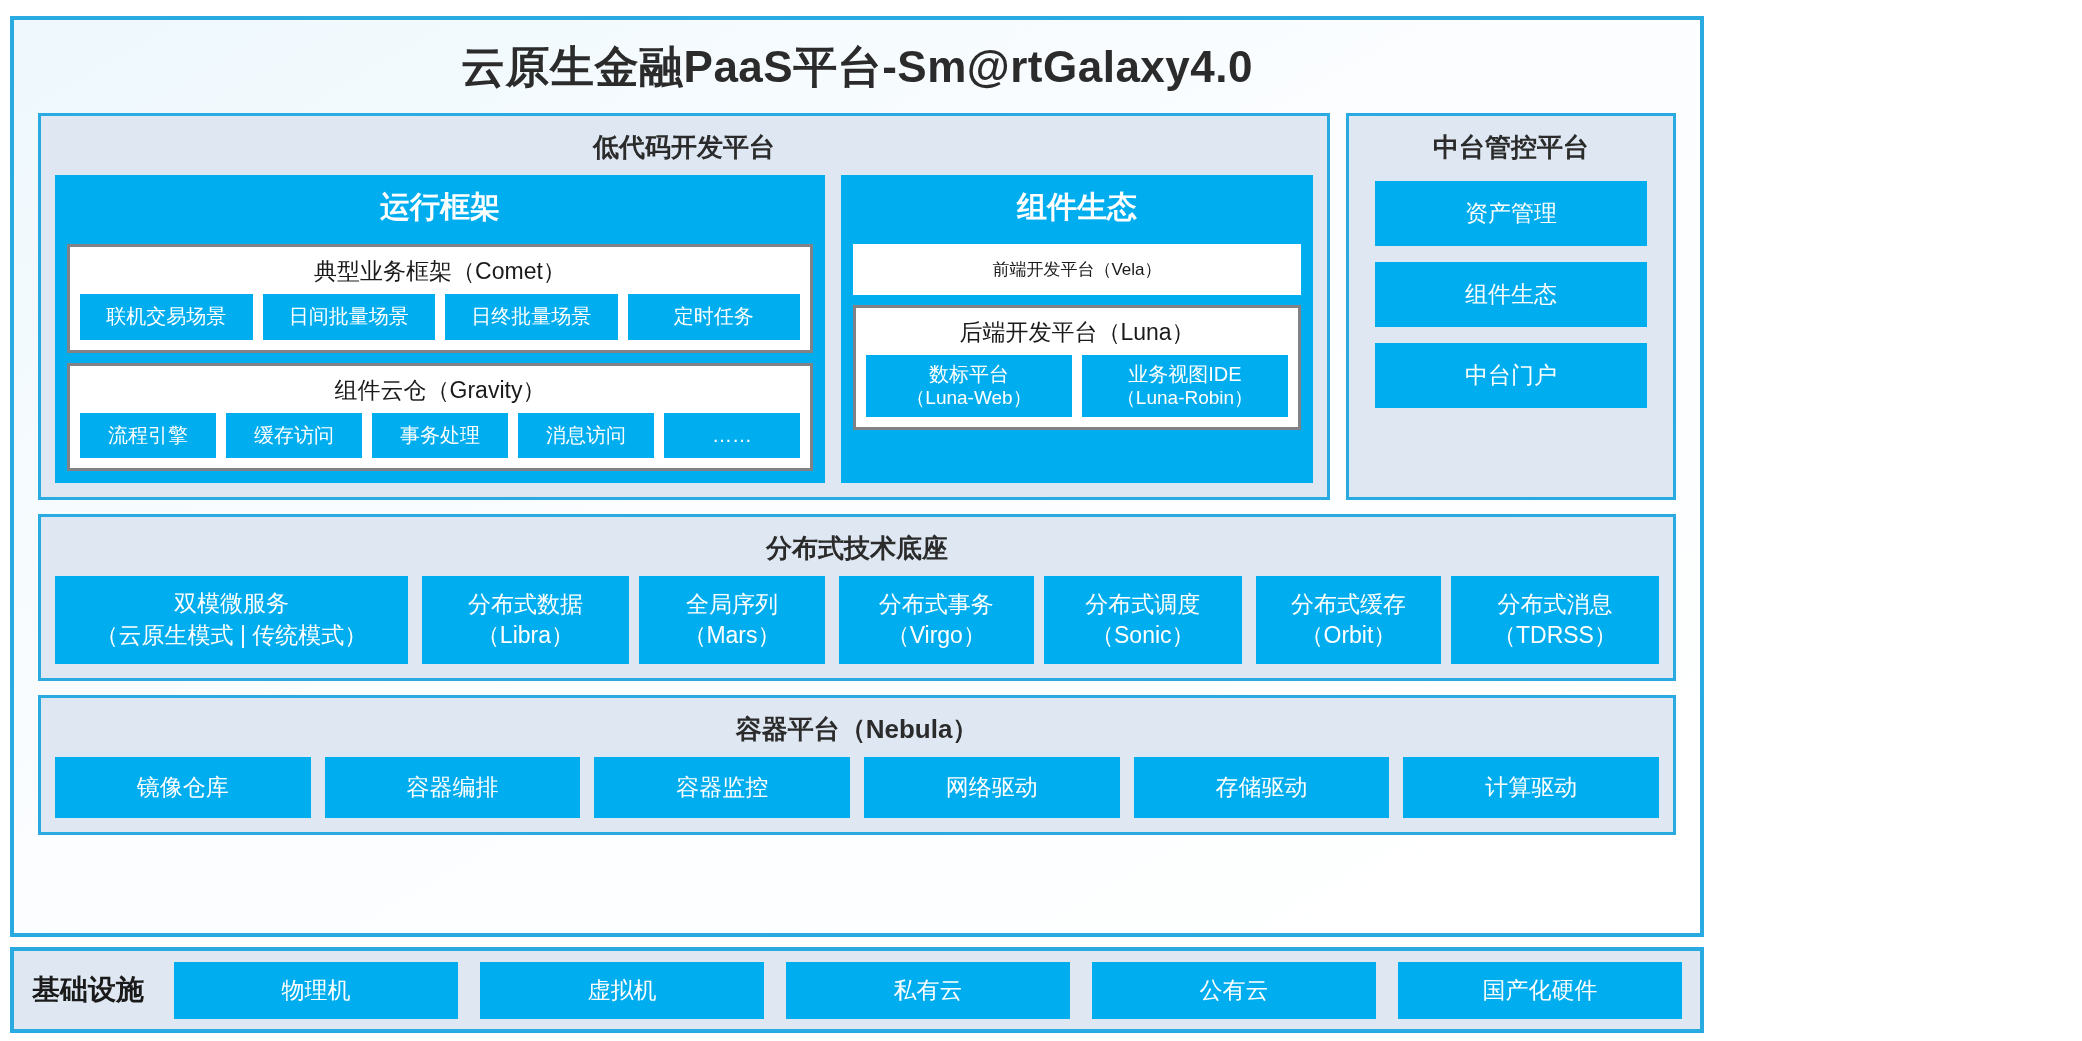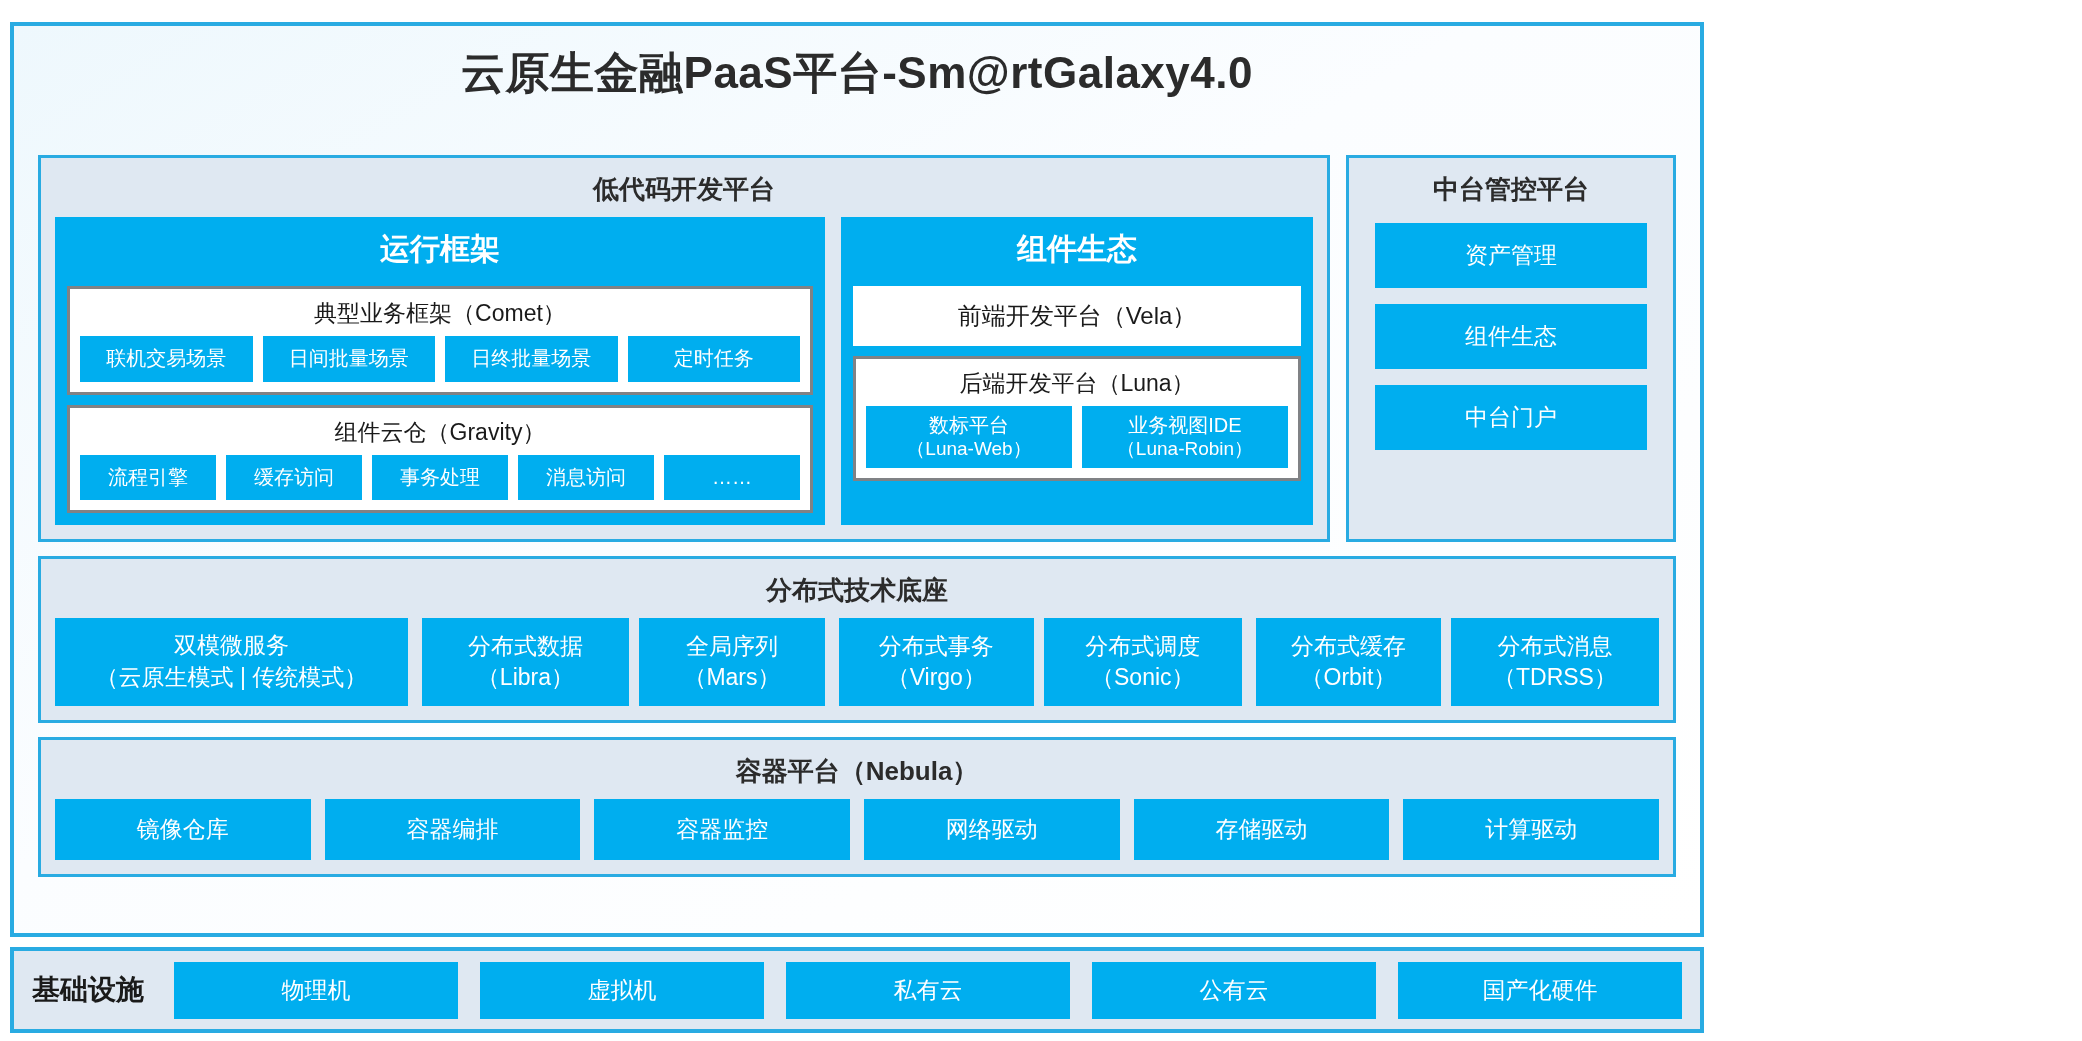--- a/index.html
+++ b/index.html
@@ -4,21 +4,21 @@
 <style>
   * { box-sizing: border-box; margin: 0; padding: 0; }
   html, body {
     width: 2082px; height: 1041px;
     background: #ffffff;
     font-family: "Liberation Sans", "DejaVu Sans", sans-serif;
   }
   .page {
     width: 1714px; height: 1041px;
     display: flex; flex-direction: column;
-    padding: 22px 10px 8px 10px;
+    padding: 16px 10px 8px 10px;
     gap: 10px;
   }
 
   
   .main-frame {
     border: 4px solid #29ABE2;
     background: linear-gradient(150deg, #eef8fd 0%, #fbfdff 45%, #ffffff 100%);
     flex: 1 1 auto;
     display: flex; flex-direction: column;
     padding: 0 24px 14px 24px;
@@ -30,21 +30,20 @@
     color: #2b2b2b;
     padding: 18px 0 16px 0;
     letter-spacing: 0.5px;
   }
 
   
   .section {
     border: 3px solid #29ABE2;
     background: #dfe8f2;
     padding: 10px 14px 14px 14px;
-    margin-top: 36px;
   }
   .section-title {
     text-align: center;
     font-size: 26px;
     font-weight: bold;
     color: #2b2b2b;
     padding: 4px 0 10px 0;
   }
 
   
@@ -79,21 +78,21 @@
   .white-group-title {
     text-align: center;
     font-size: 23px;
     color: #1a1a1a;
     padding: 3px 0 7px 0;
   }
   .white-plain {
     background: #ffffff;
     padding: 14px 10px;
     text-align: center;
-    font-size: 24px;
+    font-size: 17px;
     color: #1a1a1a;
   }
 
   
   .chip-row { display: flex; gap: 10px; }
   .chip {
     background: #00AEEF;
     color: #ffffff;
     font-size: 20px;
     text-align: center;

